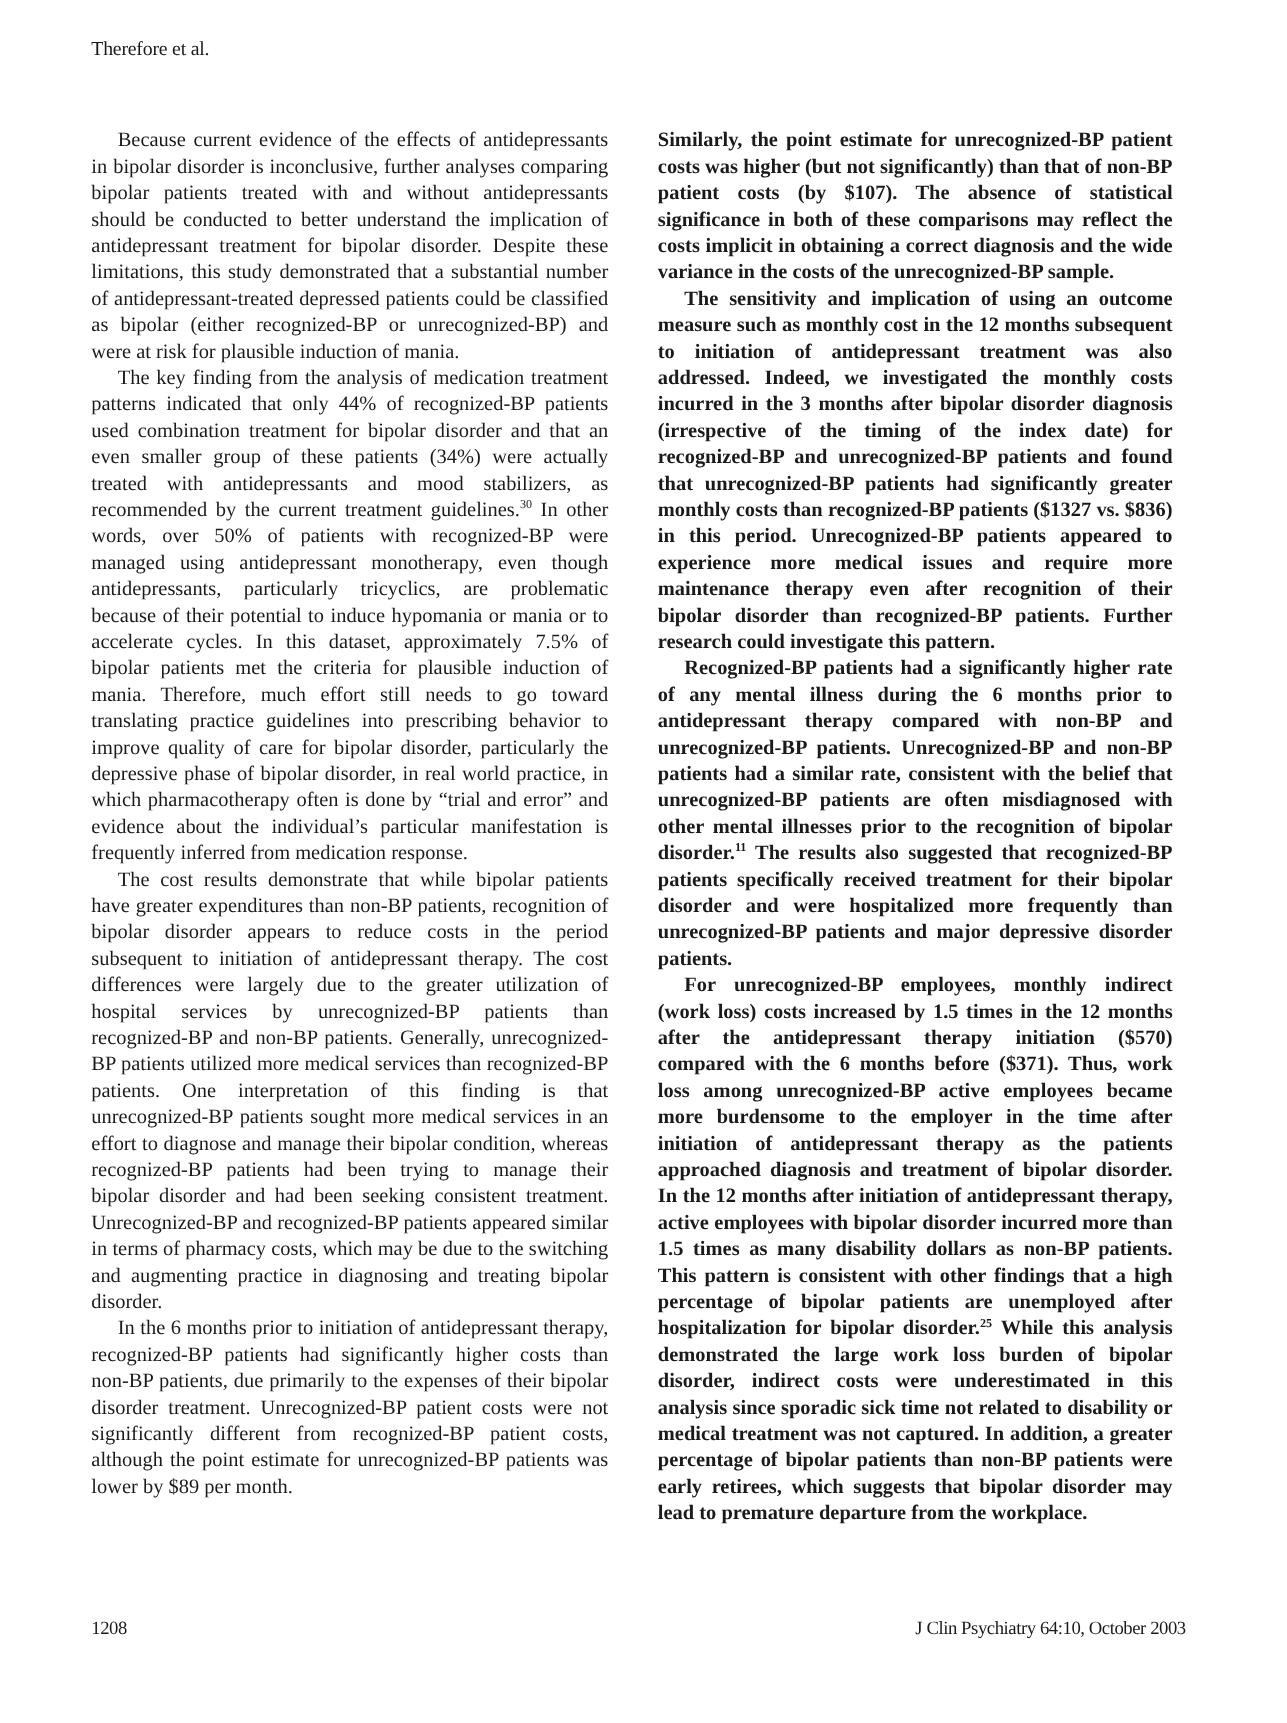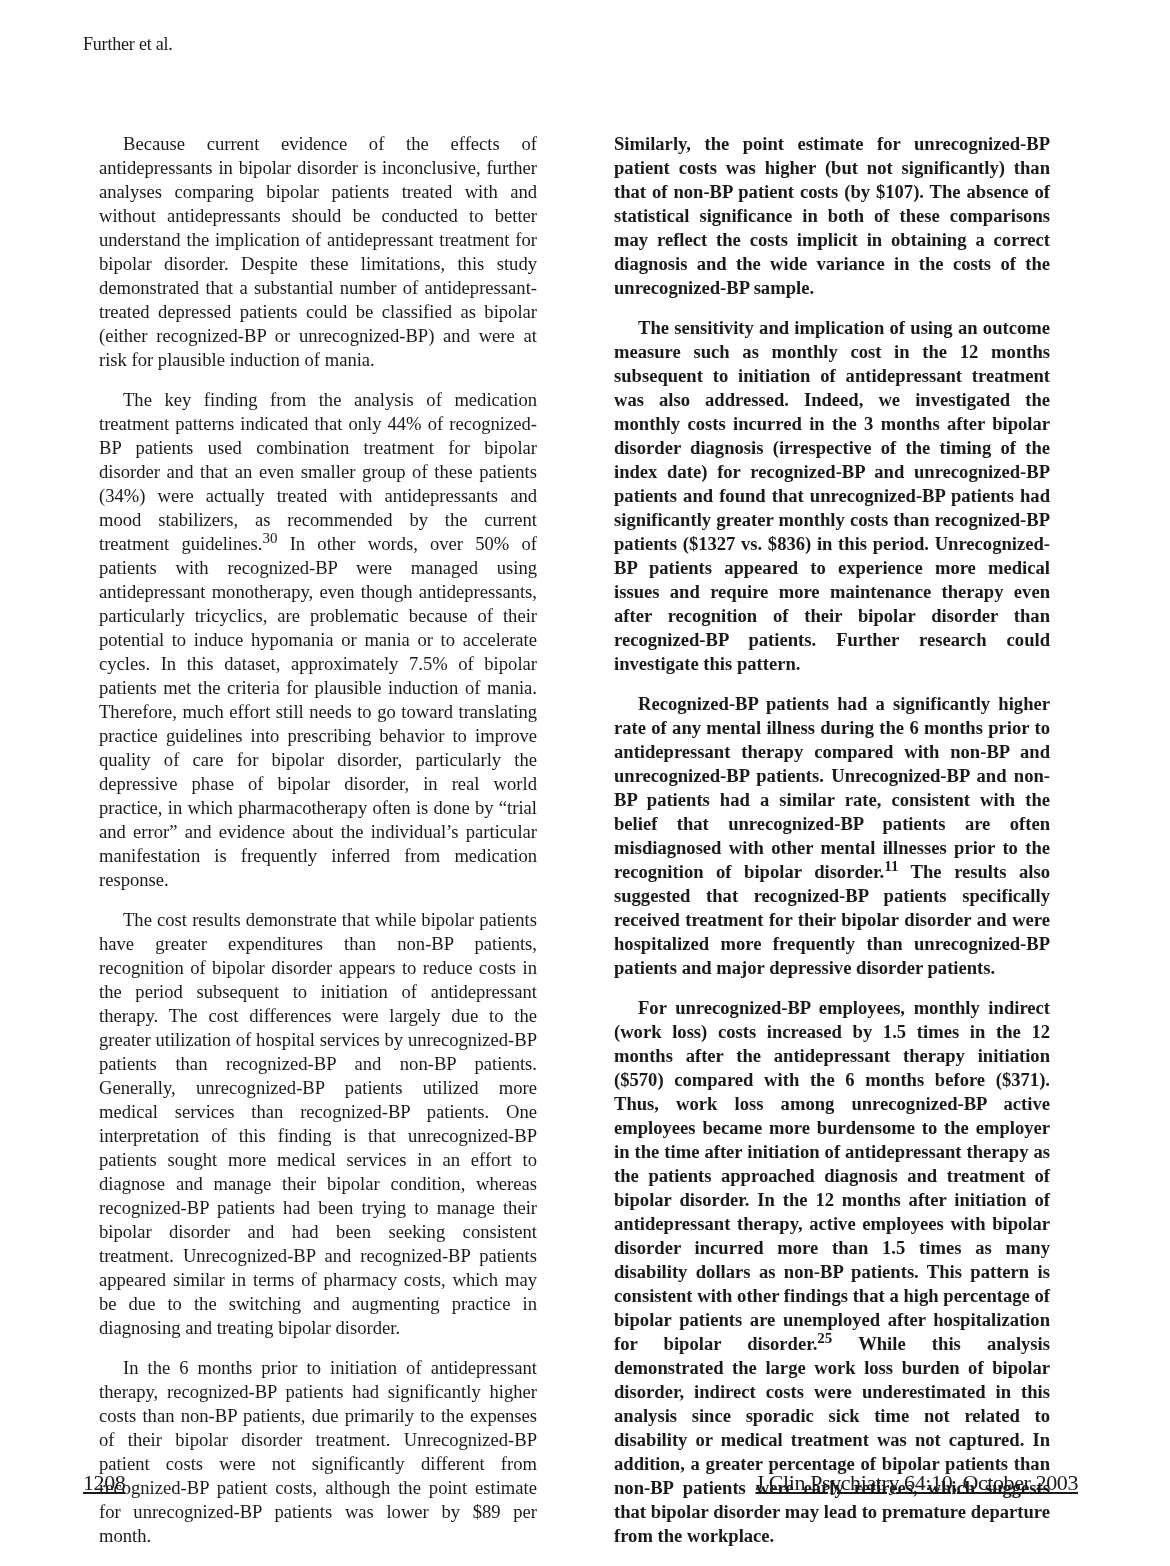--- a/index.html
+++ b/index.html
@@ -27,44 +27,43 @@
       top: 116px;
       width: 470px;
       font-size: 18.6px;
       line-height: 24px;
       text-align: justify;
       hyphens: none;
     }
     .col-left { left: 83px; }
     .col-right { left: 598px; width: 468px; font-weight: bold; }
     .para {
-      margin: 16px;
+      margin: 0;
       text-indent: 24px;
     }
     .para.no-indent { text-indent: 0; }
     .para span { }
     sup {
-      font-size: 15px;
+      font-size: 11px;
       line-height: 0;
       vertical-align: 7px;
     }
     .footer {
       position: absolute;
       top: 1470px;
-      font-size: 22px;
+      font-size: 17px;
       letter-spacing: -0.4px;
-      text-decoration: underline;
     }
     .page-number { left: 83px; }
     .journal-citation { right: 92px; }
   </style>
 </head>
 <body>
 
-<div class="running-head">Further et al.</div>
+<div class="running-head">Therefore et al.</div>
 
 <div class="column col-left">
   <p class="para">Because current evidence of the effects of antidepressants in bipolar disorder is inconclusive, further analyses comparing bipolar patients treated with and without antidepressants should be conducted to better understand the implication of antidepressant treatment for bipolar disorder. Despite these limitations, this study demonstrated that a substantial number of antidepressant-treated depressed patients could be classified as bipolar (either recognized-BP or unrecognized-BP) and were at risk for plausible induction of mania.</p>
   <p class="para"><span>The key finding from the analysis of medication treatment patterns indicated that only 44% of recognized-BP patients used combination treatment for bipolar disorder and that an even smaller group of these patients (34%) were actually treated with antidepressants and mood stabilizers, as recommended by the current treatment guidelines.</span><sup>30</sup><span> In other words, over 50% of patients with recognized-BP were managed using antidepressant monotherapy, even though antidepressants, particularly tricyclics, are problematic because of their potential to induce hypomania or mania or to accelerate cycles. In this dataset, approximately 7.5% of bipolar patients met the criteria for plausible induction of mania. Therefore, much effort still needs to go toward translating practice guidelines into prescribing behavior to improve quality of care for bipolar disorder, particularly the depressive phase of bipolar disorder, in real world practice, in which pharmacotherapy often is done by “trial and error” and evidence about the individual’s particular manifestation is frequently inferred from medication response.</span></p>
   <p class="para">The cost results demonstrate that while bipolar patients have greater expenditures than non-BP patients, recognition of bipolar disorder appears to reduce costs in the period subsequent to initiation of antidepressant therapy. The cost differences were largely due to the greater utilization of hospital services by unrecognized-BP patients than recognized-BP and non-BP patients. Generally, unrecognized-BP patients utilized more medical services than recognized-BP patients. One interpretation of this finding is that unrecognized-BP patients sought more medical services in an effort to diagnose and manage their bipolar condition, whereas recognized-BP patients had been trying to manage their bipolar disorder and had been seeking consistent treatment. Unrecognized-BP and recognized-BP patients appeared similar in terms of pharmacy costs, which may be due to the switching and augmenting practice in diagnosing and treating bipolar disorder.</p>
   <p class="para">In the 6 months prior to initiation of antidepressant therapy, recognized-BP patients had significantly higher costs than non-BP patients, due primarily to the expenses of their bipolar disorder treatment. Unrecognized-BP patient costs were not significantly different from recognized-BP patient costs, although the point estimate for unrecognized-BP patients was lower by $89 per month.</p>
 </div>
 
 <div class="column col-right">
   <p class="para no-indent">Similarly, the point estimate for unrecognized-BP patient costs was higher (but not significantly) than that of non-BP patient costs (by $107). The absence of statistical significance in both of these comparisons may reflect the costs implicit in obtaining a correct diagnosis and the wide variance in the costs of the unrecognized-BP sample.</p>

